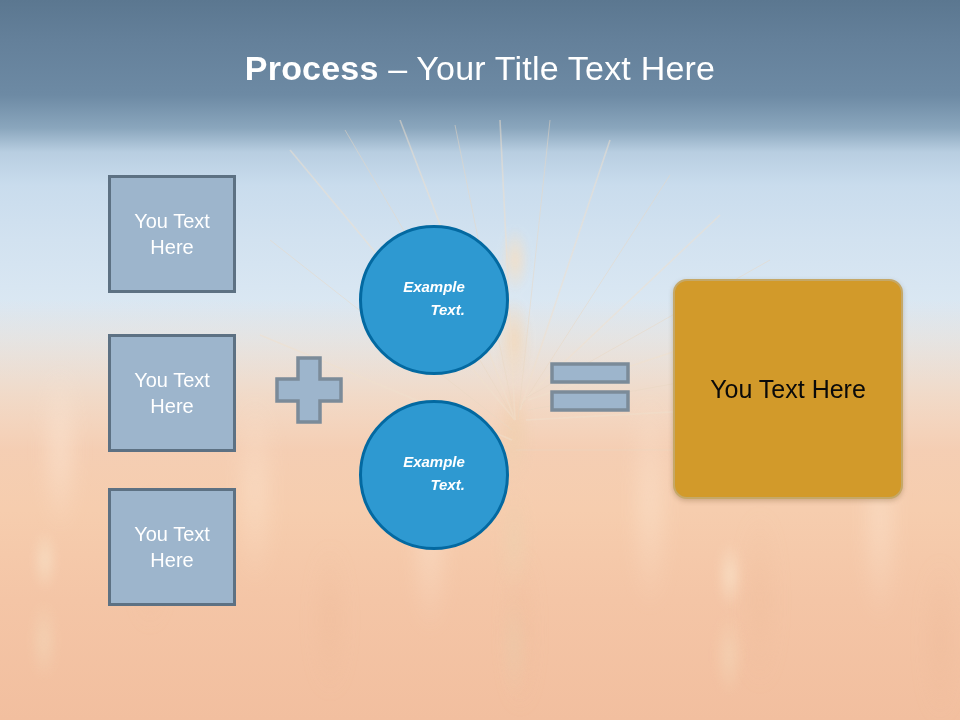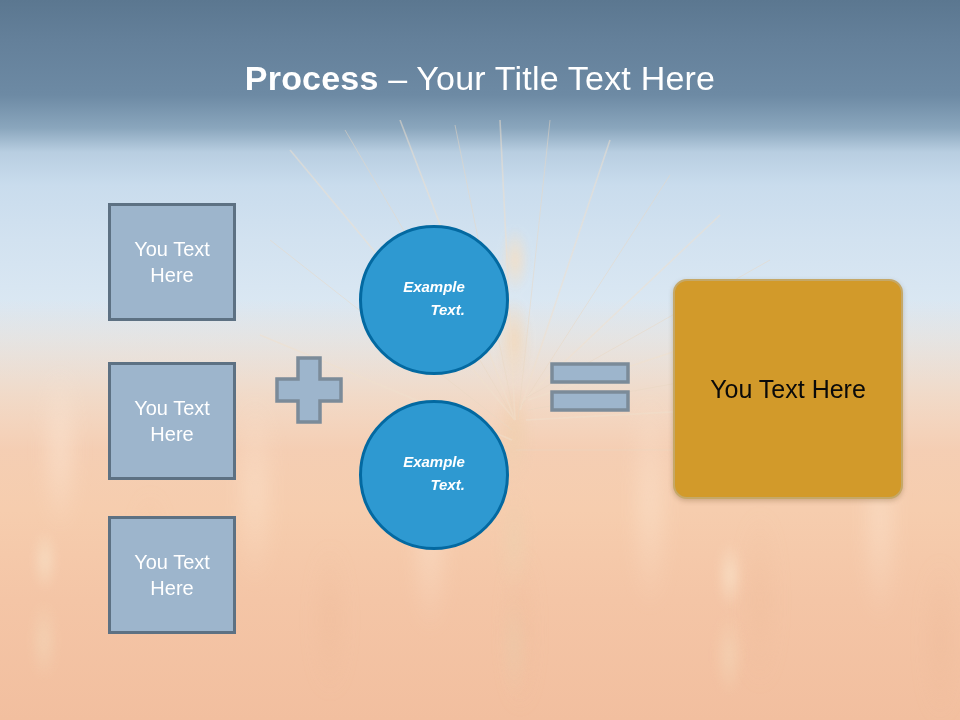--- a/index.html
+++ b/index.html
@@ -90,21 +90,21 @@
     left: 690px; top: 530px; width: 80px; height: 190px;
     filter: blur(4px); opacity: .75;
     background:
       radial-gradient(ellipse 18px 48px at 40px 45px,  rgba(250,230,206,.9), rgba(250,230,206,0) 72%),
       radial-gradient(ellipse 20px 58px at 39px 125px, rgba(244,216,186,.8), rgba(244,216,186,0) 72%);
   }
 
   
   .title {
     position: absolute;
-    left: 0; right: 0; top: 56px;
+    left: 0; right: 0; top: 46px;
     text-align: center;
     color: #ffffff;
     font-size: 34px;
     line-height: 44px;
     white-space: nowrap;
     letter-spacing: .2px;
   }
   .title .strong { font-weight: bold; }
   .title .light  { font-weight: normal; }
 
@@ -116,21 +116,20 @@
     box-sizing: border-box;
     background: #9db5cc;
     border: 3px solid #5d7183;
     color: #ffffff;
     font-size: 20px;
     line-height: 26px;
     display: flex;
     align-items: center;
     justify-content: center;
     text-align: center;
-    margin-top: 28px;
   }
   #box1 { left: 108px; top: 175px; }
   #box2 { left: 108px; top: 334px; }
   #box3 { left: 108px; top: 488px; }
 
   
   .plus-op { position: absolute; left: 275px; top: 356px; width: 68px; height: 68px; }
   .plus-op polygon { fill: #9db5cc; stroke: #7b8b99; stroke-width: 3.5; }
 
   

